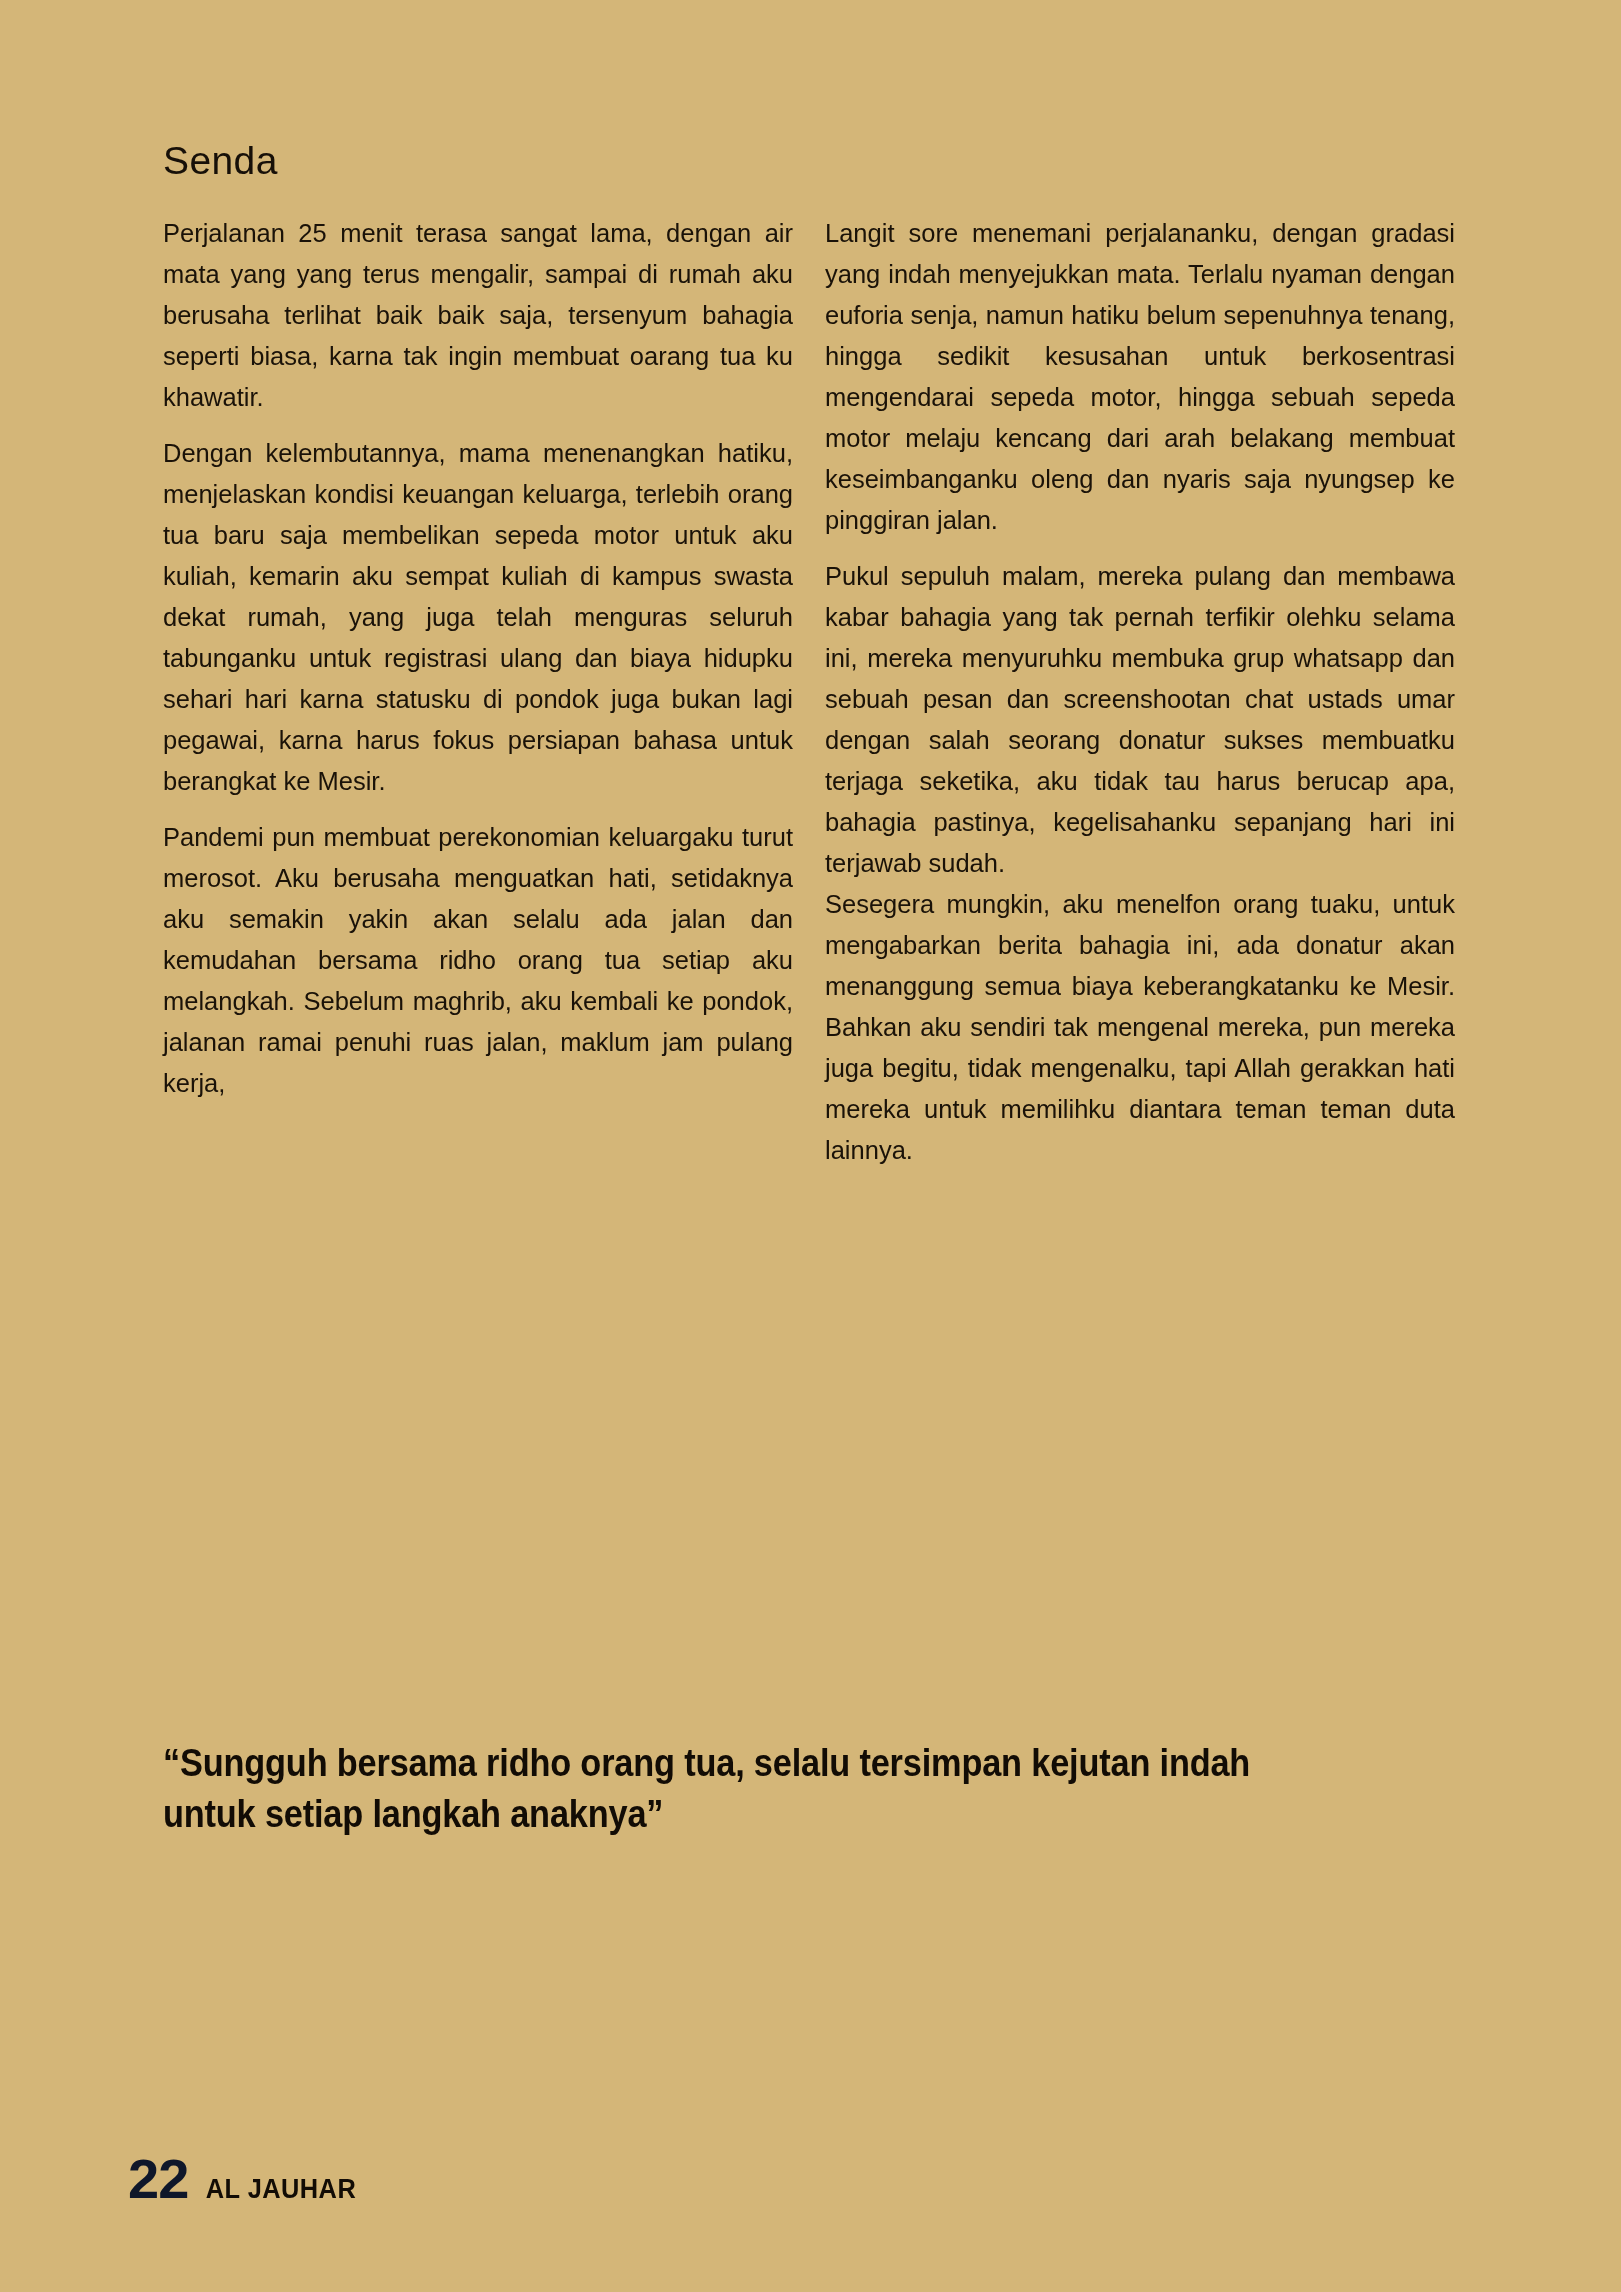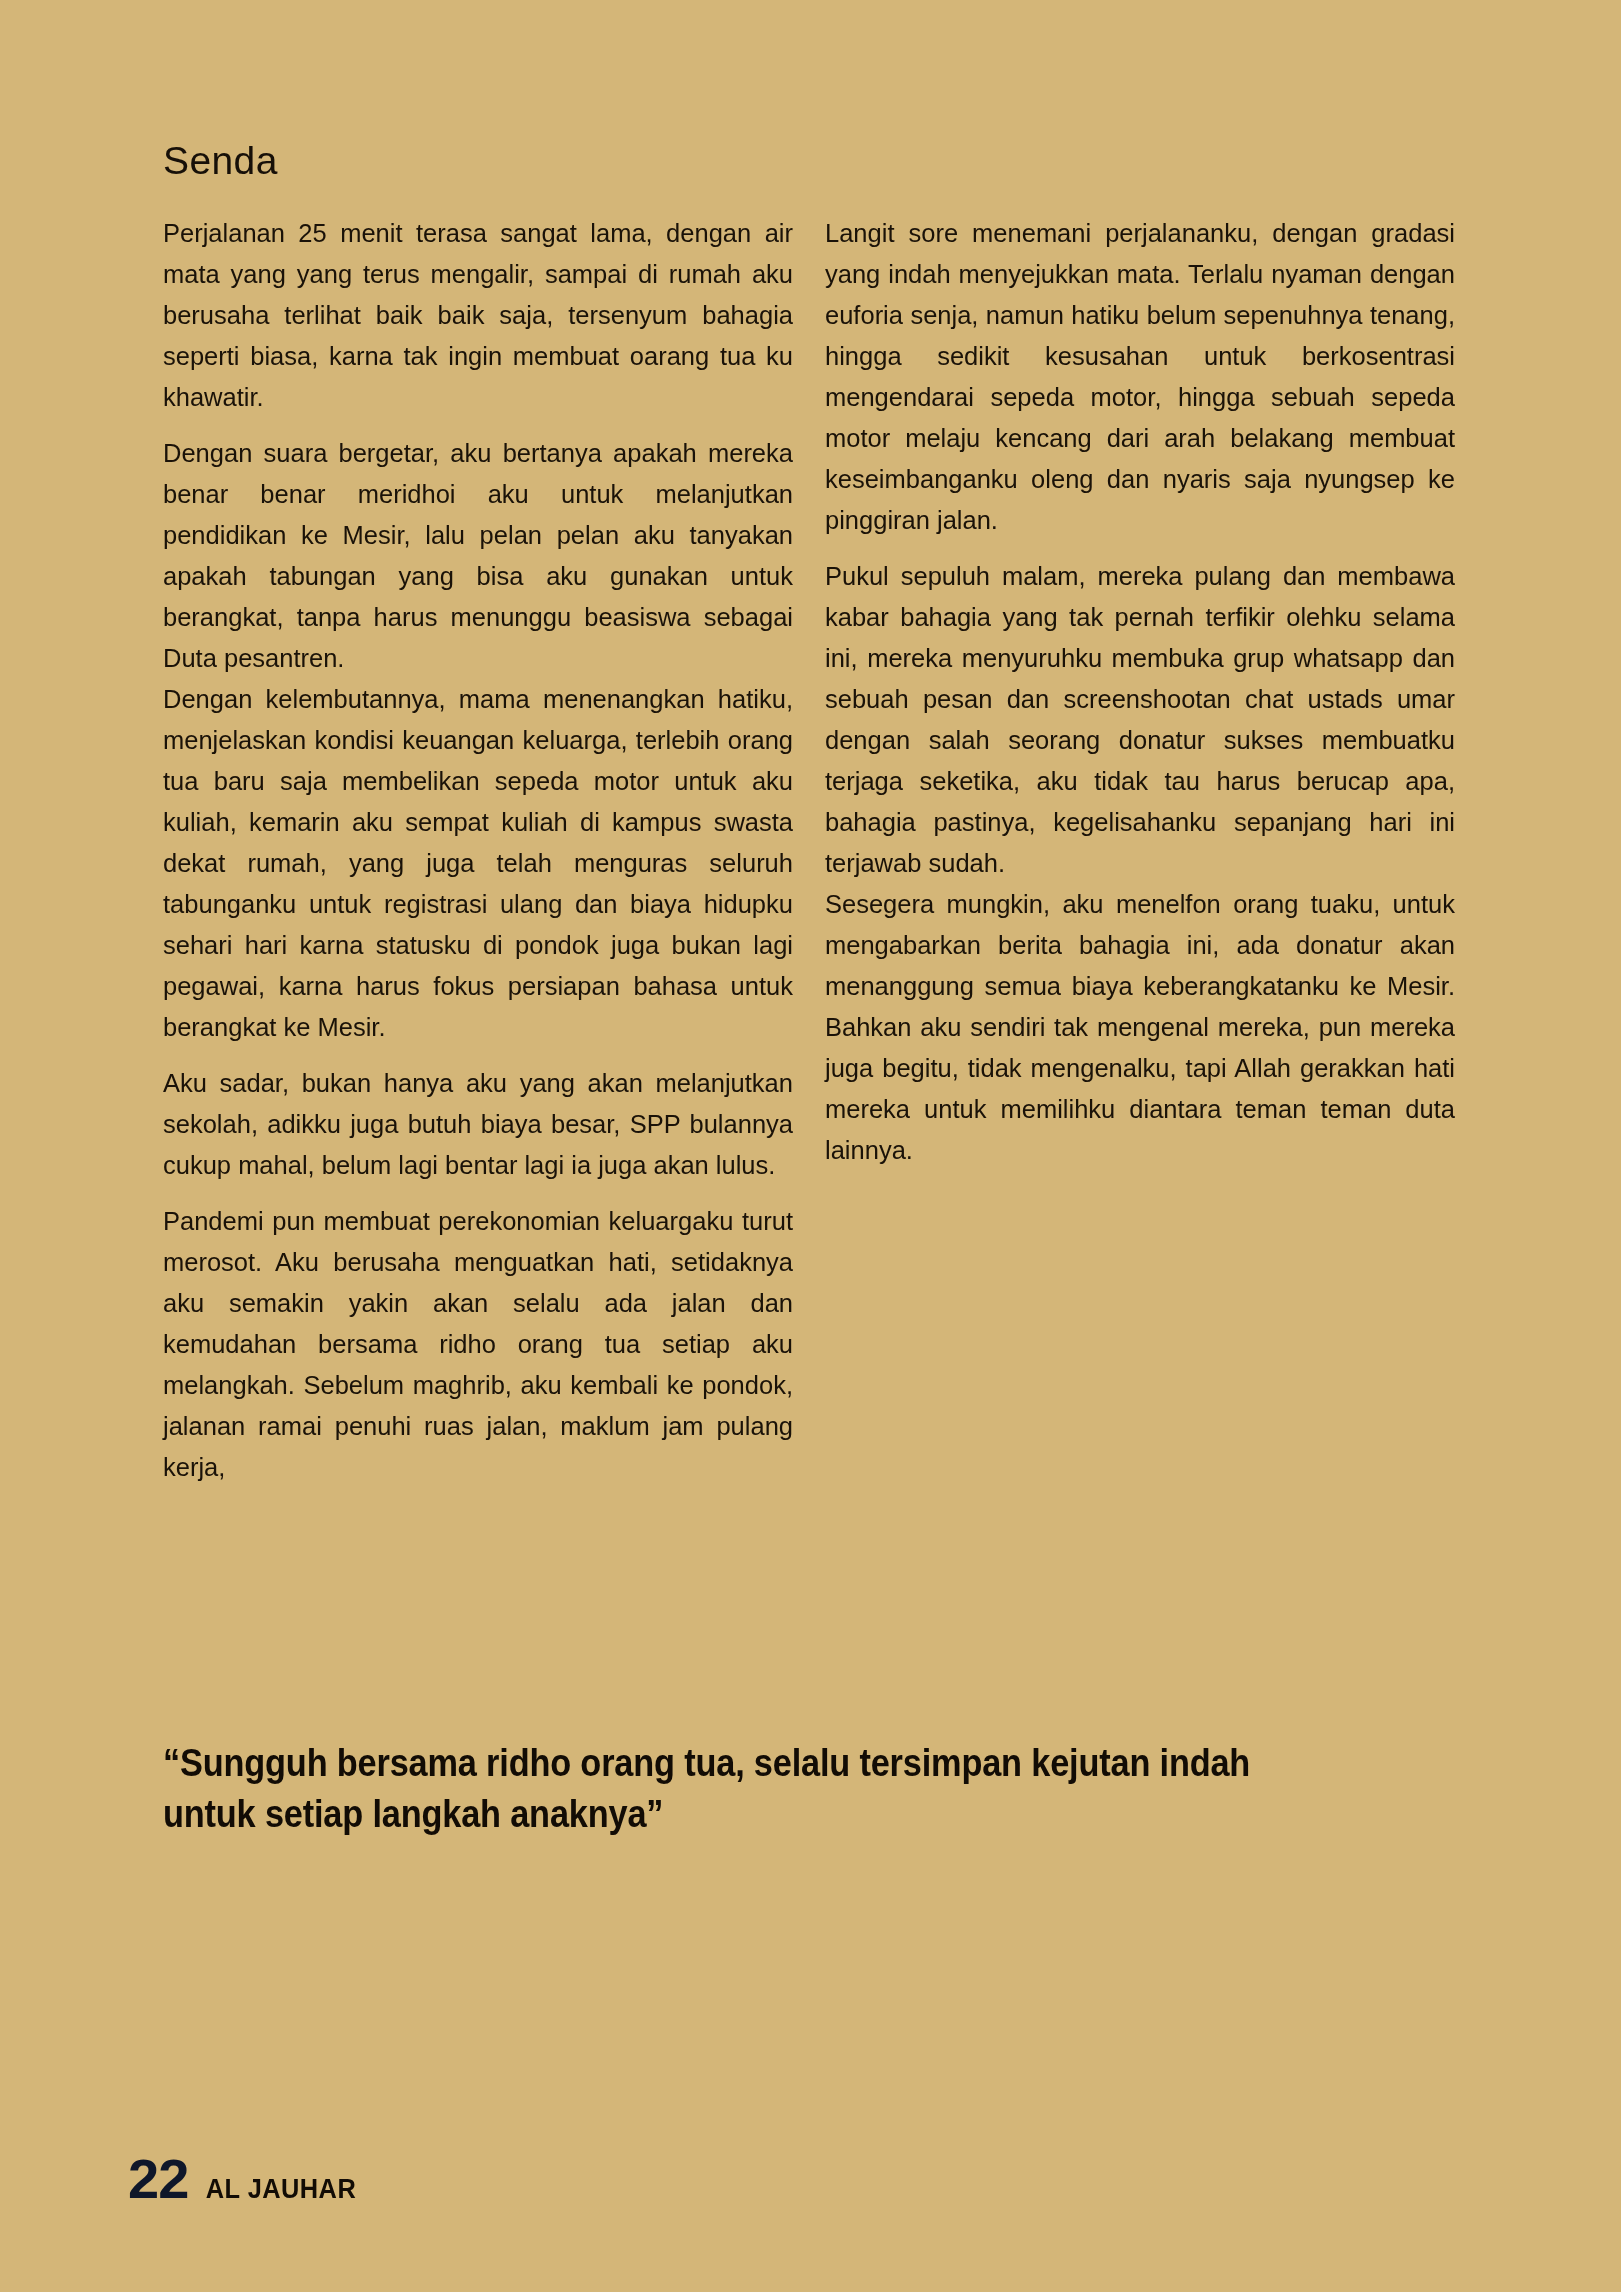--- a/index.html
+++ b/index.html
@@ -114,23 +114,21 @@
 <body>
 
 <div class="page">
 
   <h1 class="article-title">Senda</h1>
 
   <div class="columns">
 
     <div class="col">
       <p>Perjalanan 25 menit terasa sangat lama, dengan air mata yang yang terus mengalir, sampai di rumah aku berusaha terlihat baik baik saja, tersenyum bahagia seperti biasa, karna tak ingin membuat oarang tua ku khawatir.</p>
-      <p class="tight">Dengan suara bergetar, aku bertanya apakah mereka benar benar meridhoi aku untuk melanjutkan pendidikan ke Mesir, lalu pelan pelan aku tanyakan apakah tabungan yang bisa aku gunakan untuk berangkat, tanpa harus menunggu beasiswa sebagai Duta pesantren.</p>
       <p>Dengan kelembutannya, mama menenangkan hatiku, menjelaskan kondisi keuangan keluarga, terlebih orang tua baru saja membelikan sepeda motor untuk aku kuliah, kemarin aku sempat kuliah di kampus swasta dekat rumah, yang  juga telah menguras seluruh tabunganku untuk registrasi ulang dan biaya hidupku sehari hari karna statusku di pondok juga bukan lagi pegawai, karna harus fokus persiapan bahasa untuk berangkat ke Mesir.</p>
-      <p>Aku sadar, bukan hanya aku yang akan melanjutkan sekolah, adikku juga butuh biaya besar, SPP bulannya cukup mahal, belum lagi bentar lagi ia juga akan lulus.</p>
       <p>Pandemi pun membuat perekonomian keluargaku turut merosot. Aku berusaha menguatkan hati, setidaknya aku semakin yakin akan selalu ada jalan dan kemudahan bersama ridho orang tua setiap aku melangkah. Sebelum maghrib, aku kembali ke pondok, jalanan ramai penuhi ruas jalan, maklum jam pulang kerja,</p>
     </div>
 
     <div class="col">
       <p>Langit sore menemani perjalananku, dengan gradasi yang indah menyejukkan mata. Terlalu nyaman dengan euforia senja, namun hatiku belum sepenuhnya tenang, hingga sedikit kesusahan untuk berkosentrasi mengendarai sepeda motor, hingga  sebuah sepeda motor melaju kencang dari arah belakang membuat keseimbanganku oleng dan nyaris saja nyungsep ke pinggiran jalan.</p>
       <p class="tight">Pukul sepuluh malam, mereka pulang dan membawa kabar bahagia yang tak pernah terfikir olehku selama ini, mereka menyuruhku membuka grup whatsapp dan sebuah pesan dan screenshootan chat ustads umar dengan salah seorang donatur sukses membuatku terjaga seketika, aku tidak tau harus berucap apa, bahagia pastinya, kegelisahanku sepanjang hari ini terjawab sudah.</p>
       <p>Sesegera mungkin, aku menelfon orang tuaku, untuk mengabarkan berita bahagia ini, ada donatur akan menanggung semua biaya keberangkatanku ke Mesir. Bahkan aku sendiri tak mengenal mereka, pun mereka juga begitu, tidak mengenalku, tapi Allah gerakkan hati mereka untuk memilihku diantara teman teman duta lainnya.</p>
     </div>
 
   </div>

